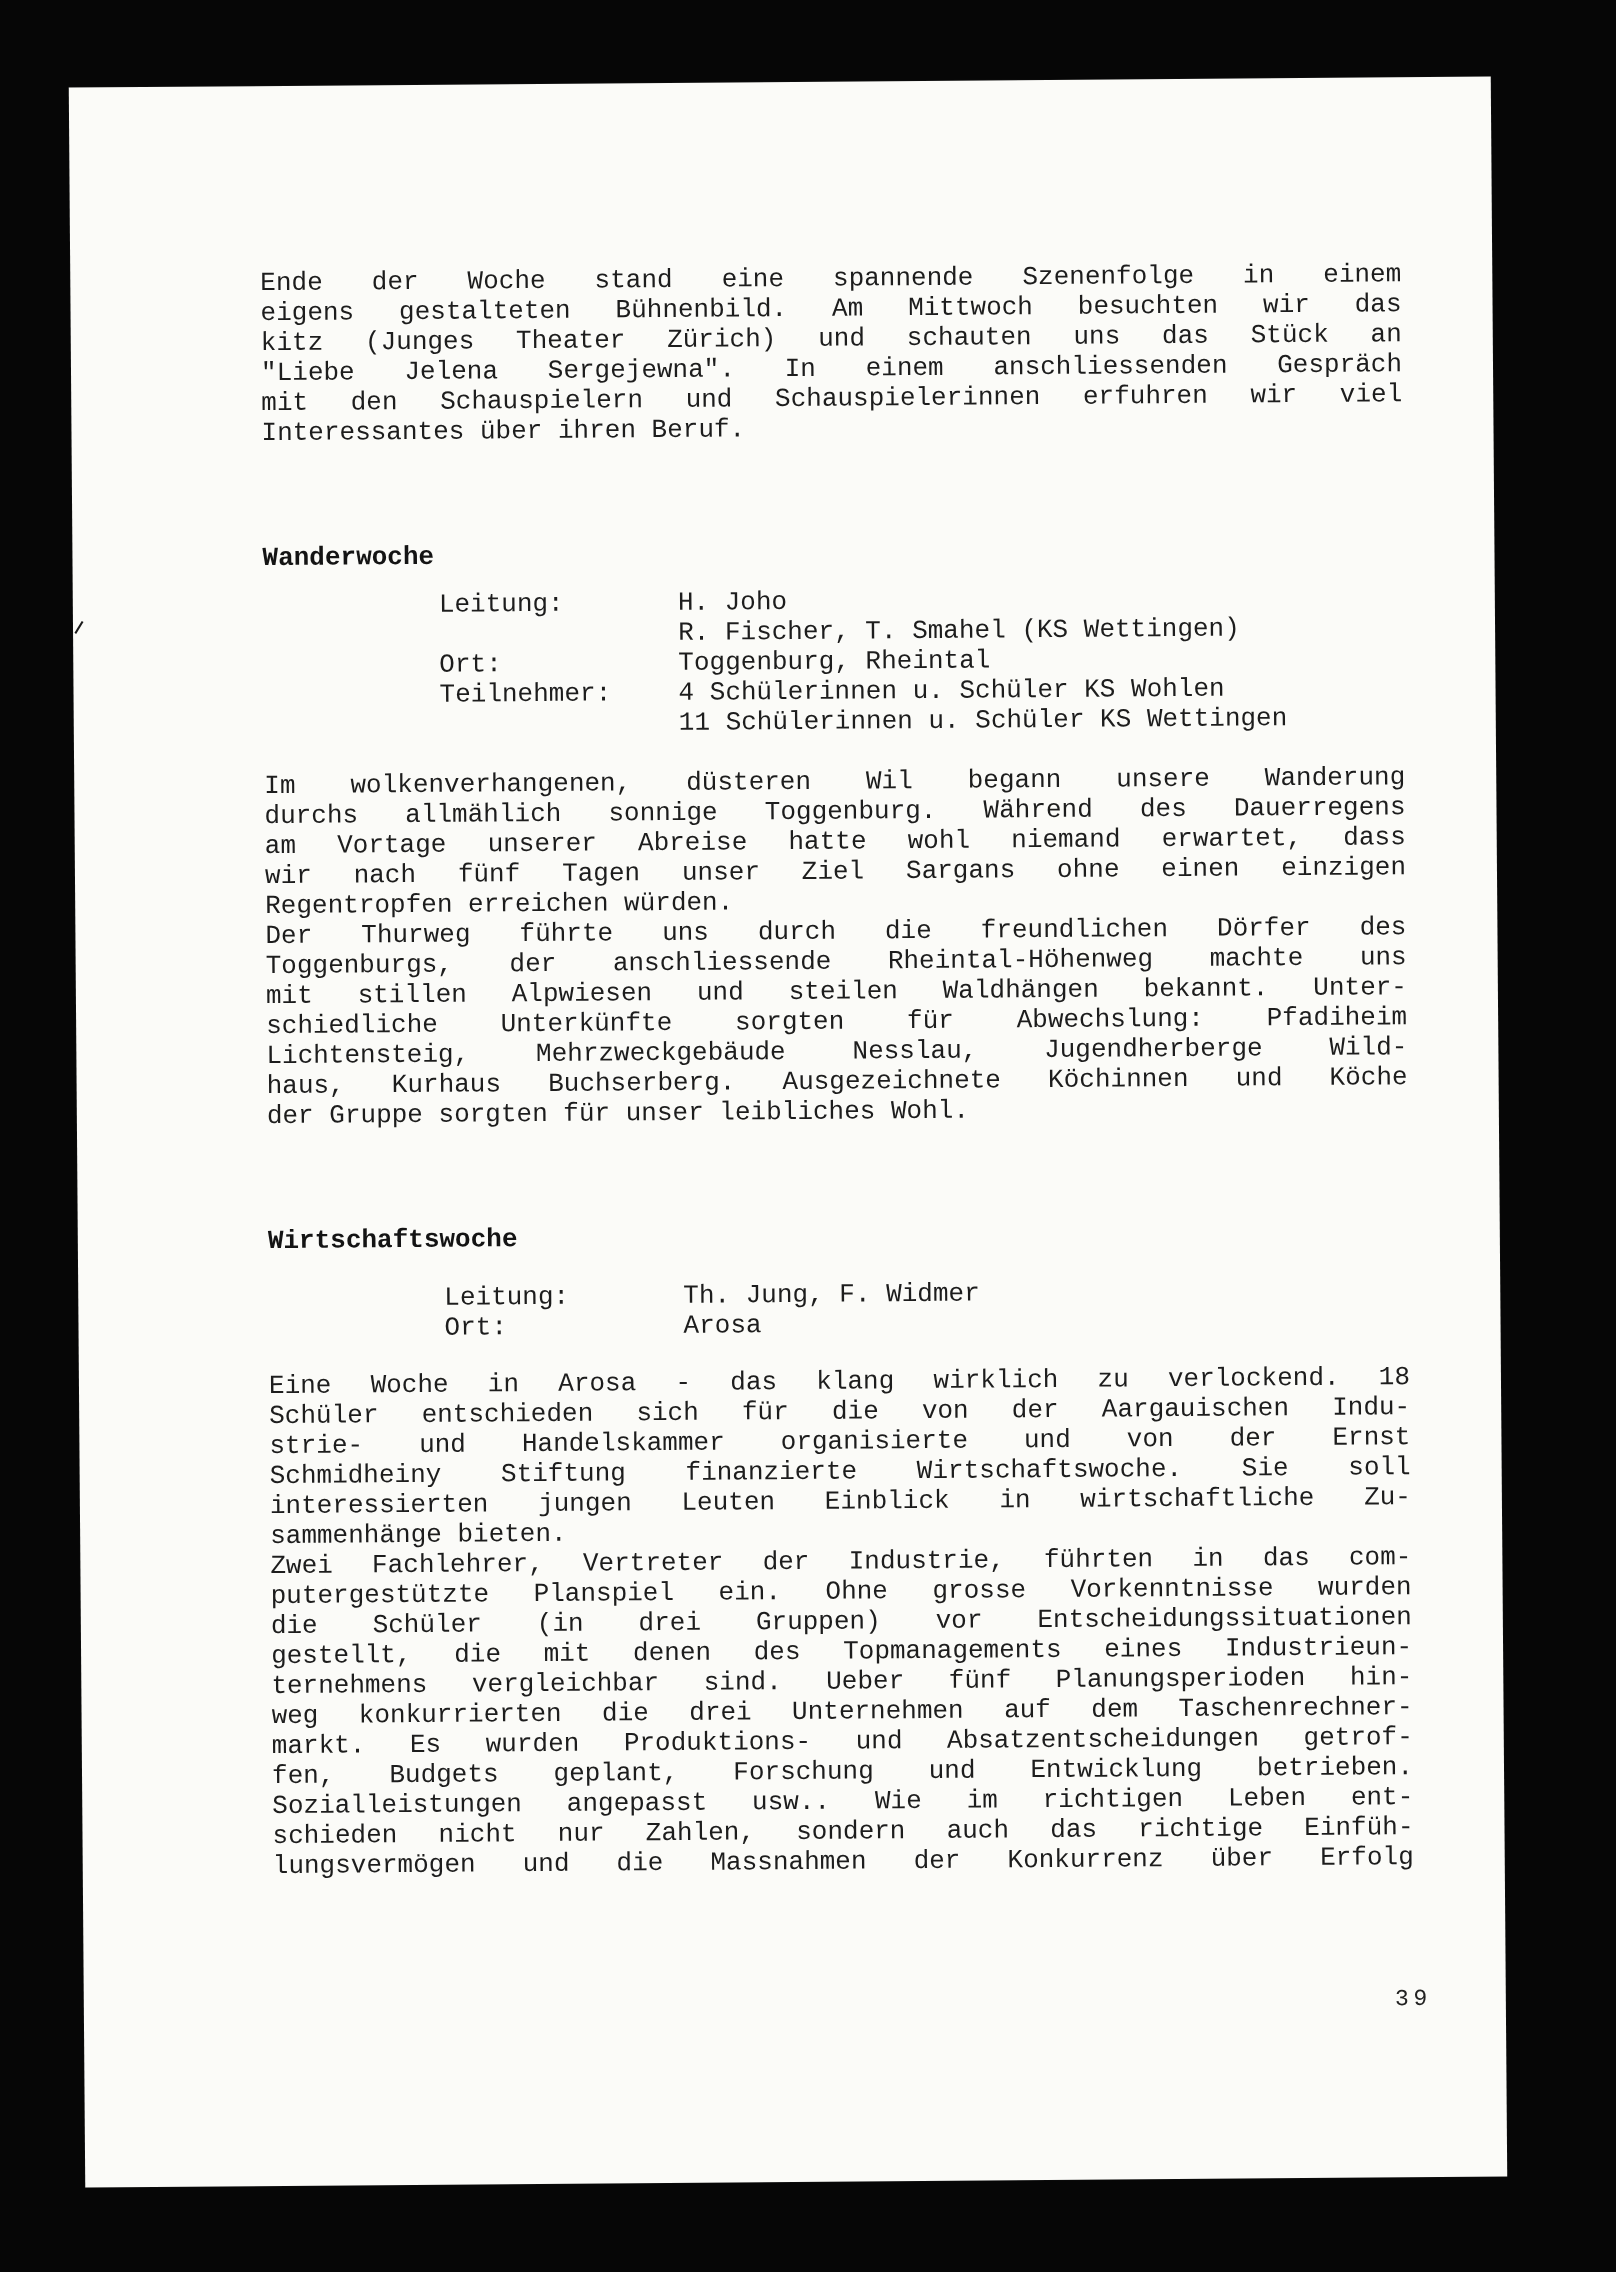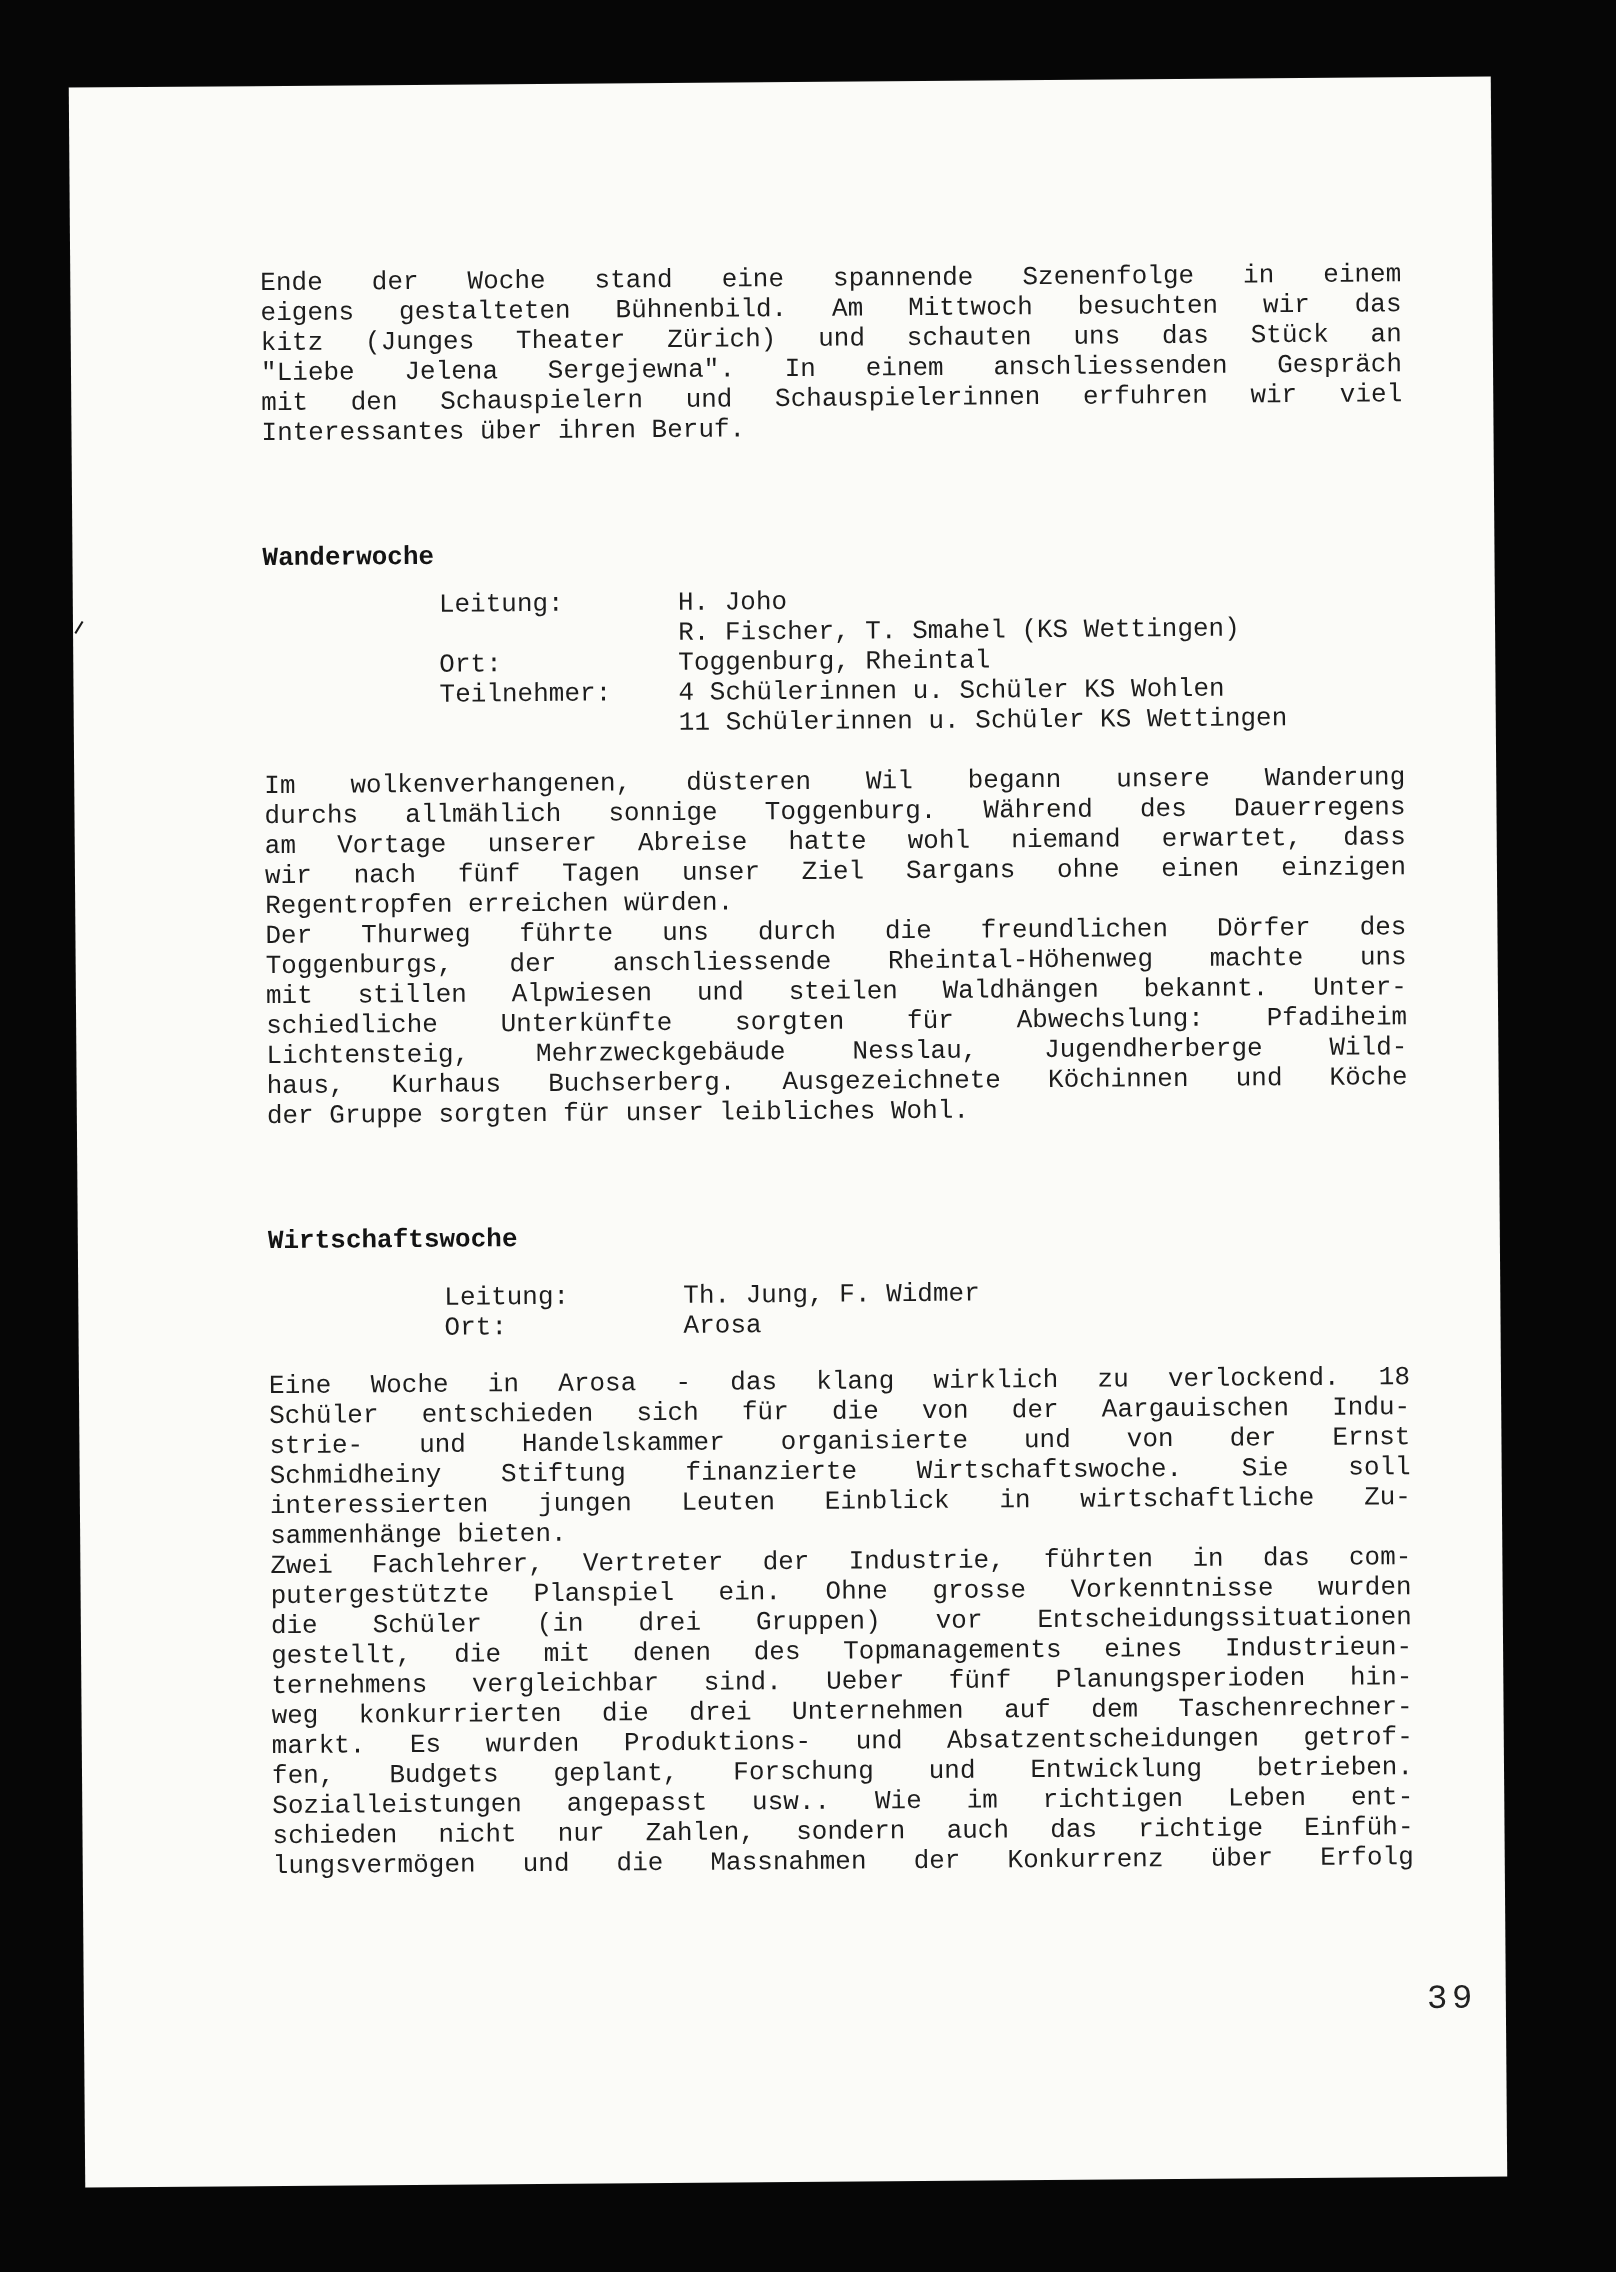--- a/index.html
+++ b/index.html
@@ -31,24 +31,23 @@
   .line.j{text-align:justify;text-align-last:justify;}
   .line.l{text-align:left;}
   .heading{font-weight:bold;color:#141414;}
   .drow{display:flex;}
   .dlabel{flex:0 0 239px;margin-left:176px;white-space:pre;}
   .dvalue{flex:1;white-space:pre;}
   .pagenum{
     position:absolute;
     left:1311px;top:1907px;
     font-family:"Liberation Mono","DejaVu Sans Mono",monospace;
-    font-size:34px;line-height:30px;
+    font-size:23px;line-height:30px;
     letter-spacing:4.8px;
     color:#222;
-    margin-left:32px;
   }
   .scan-mark{
     position:absolute;
     left:4.8px;top:533px;
     width:2.4px;height:13.7px;
     background:#1a1a1a;
     transform:rotate(32deg);
   }
 </style>
 </head>

